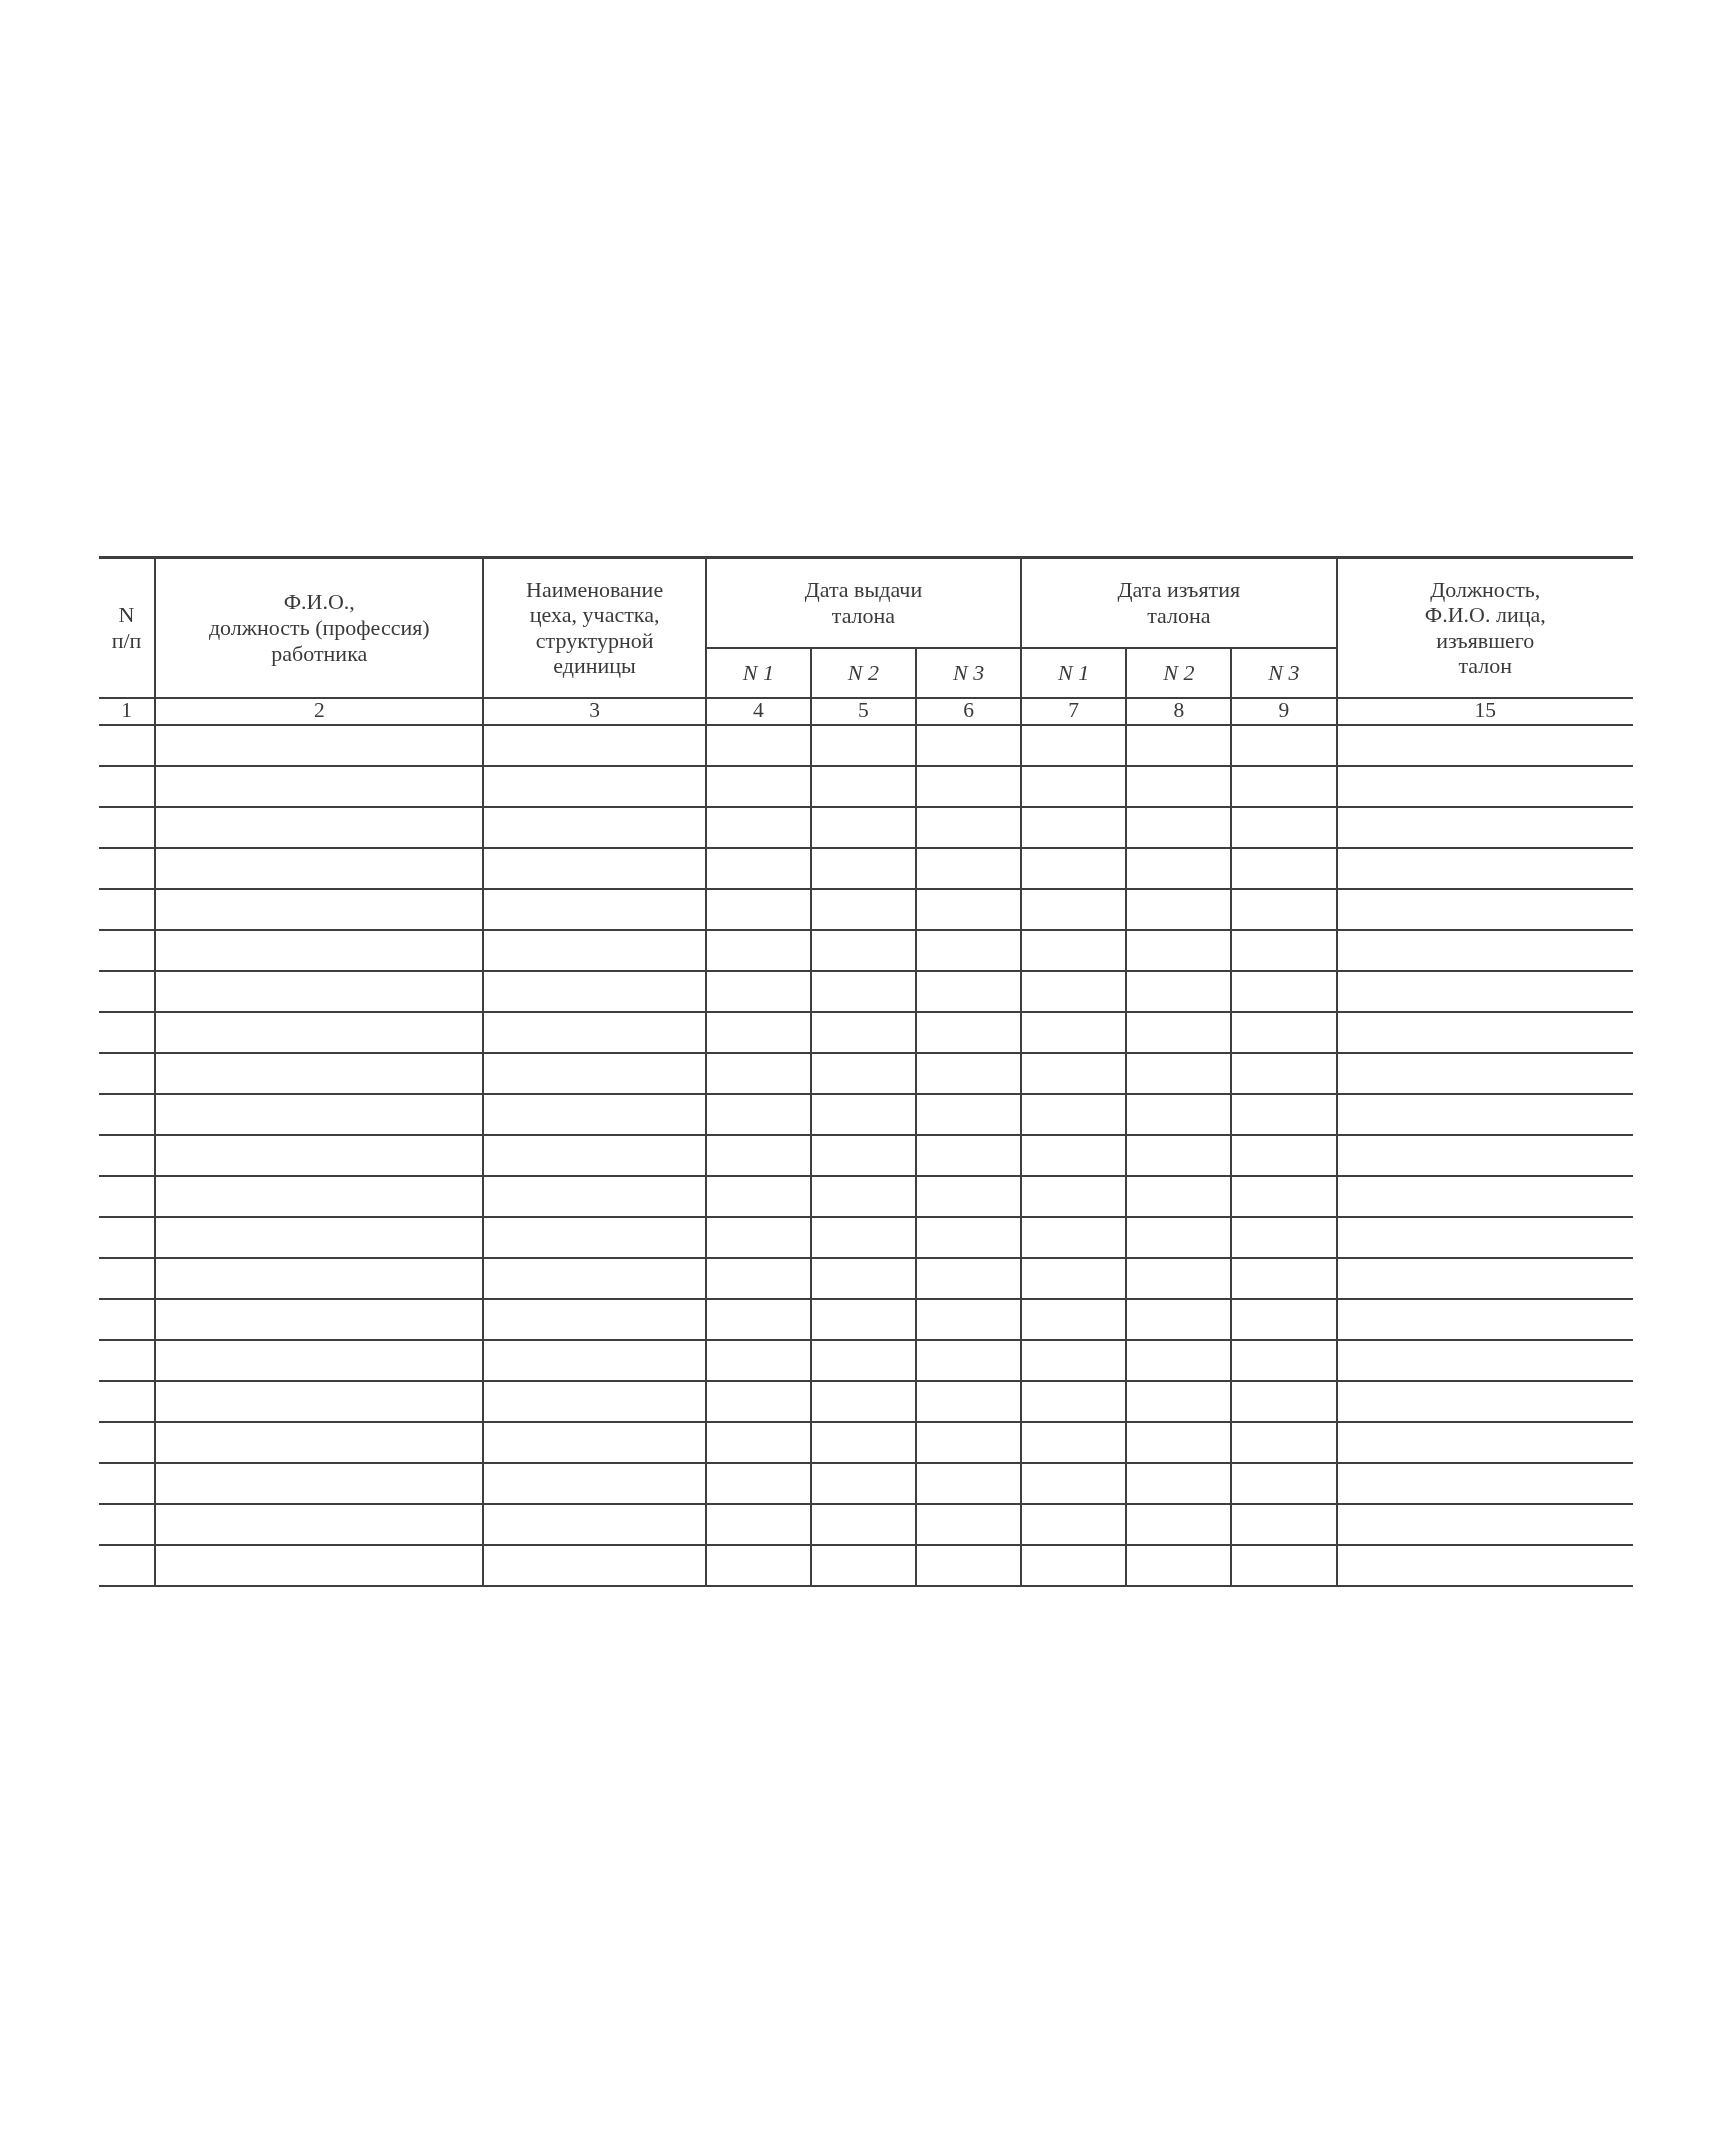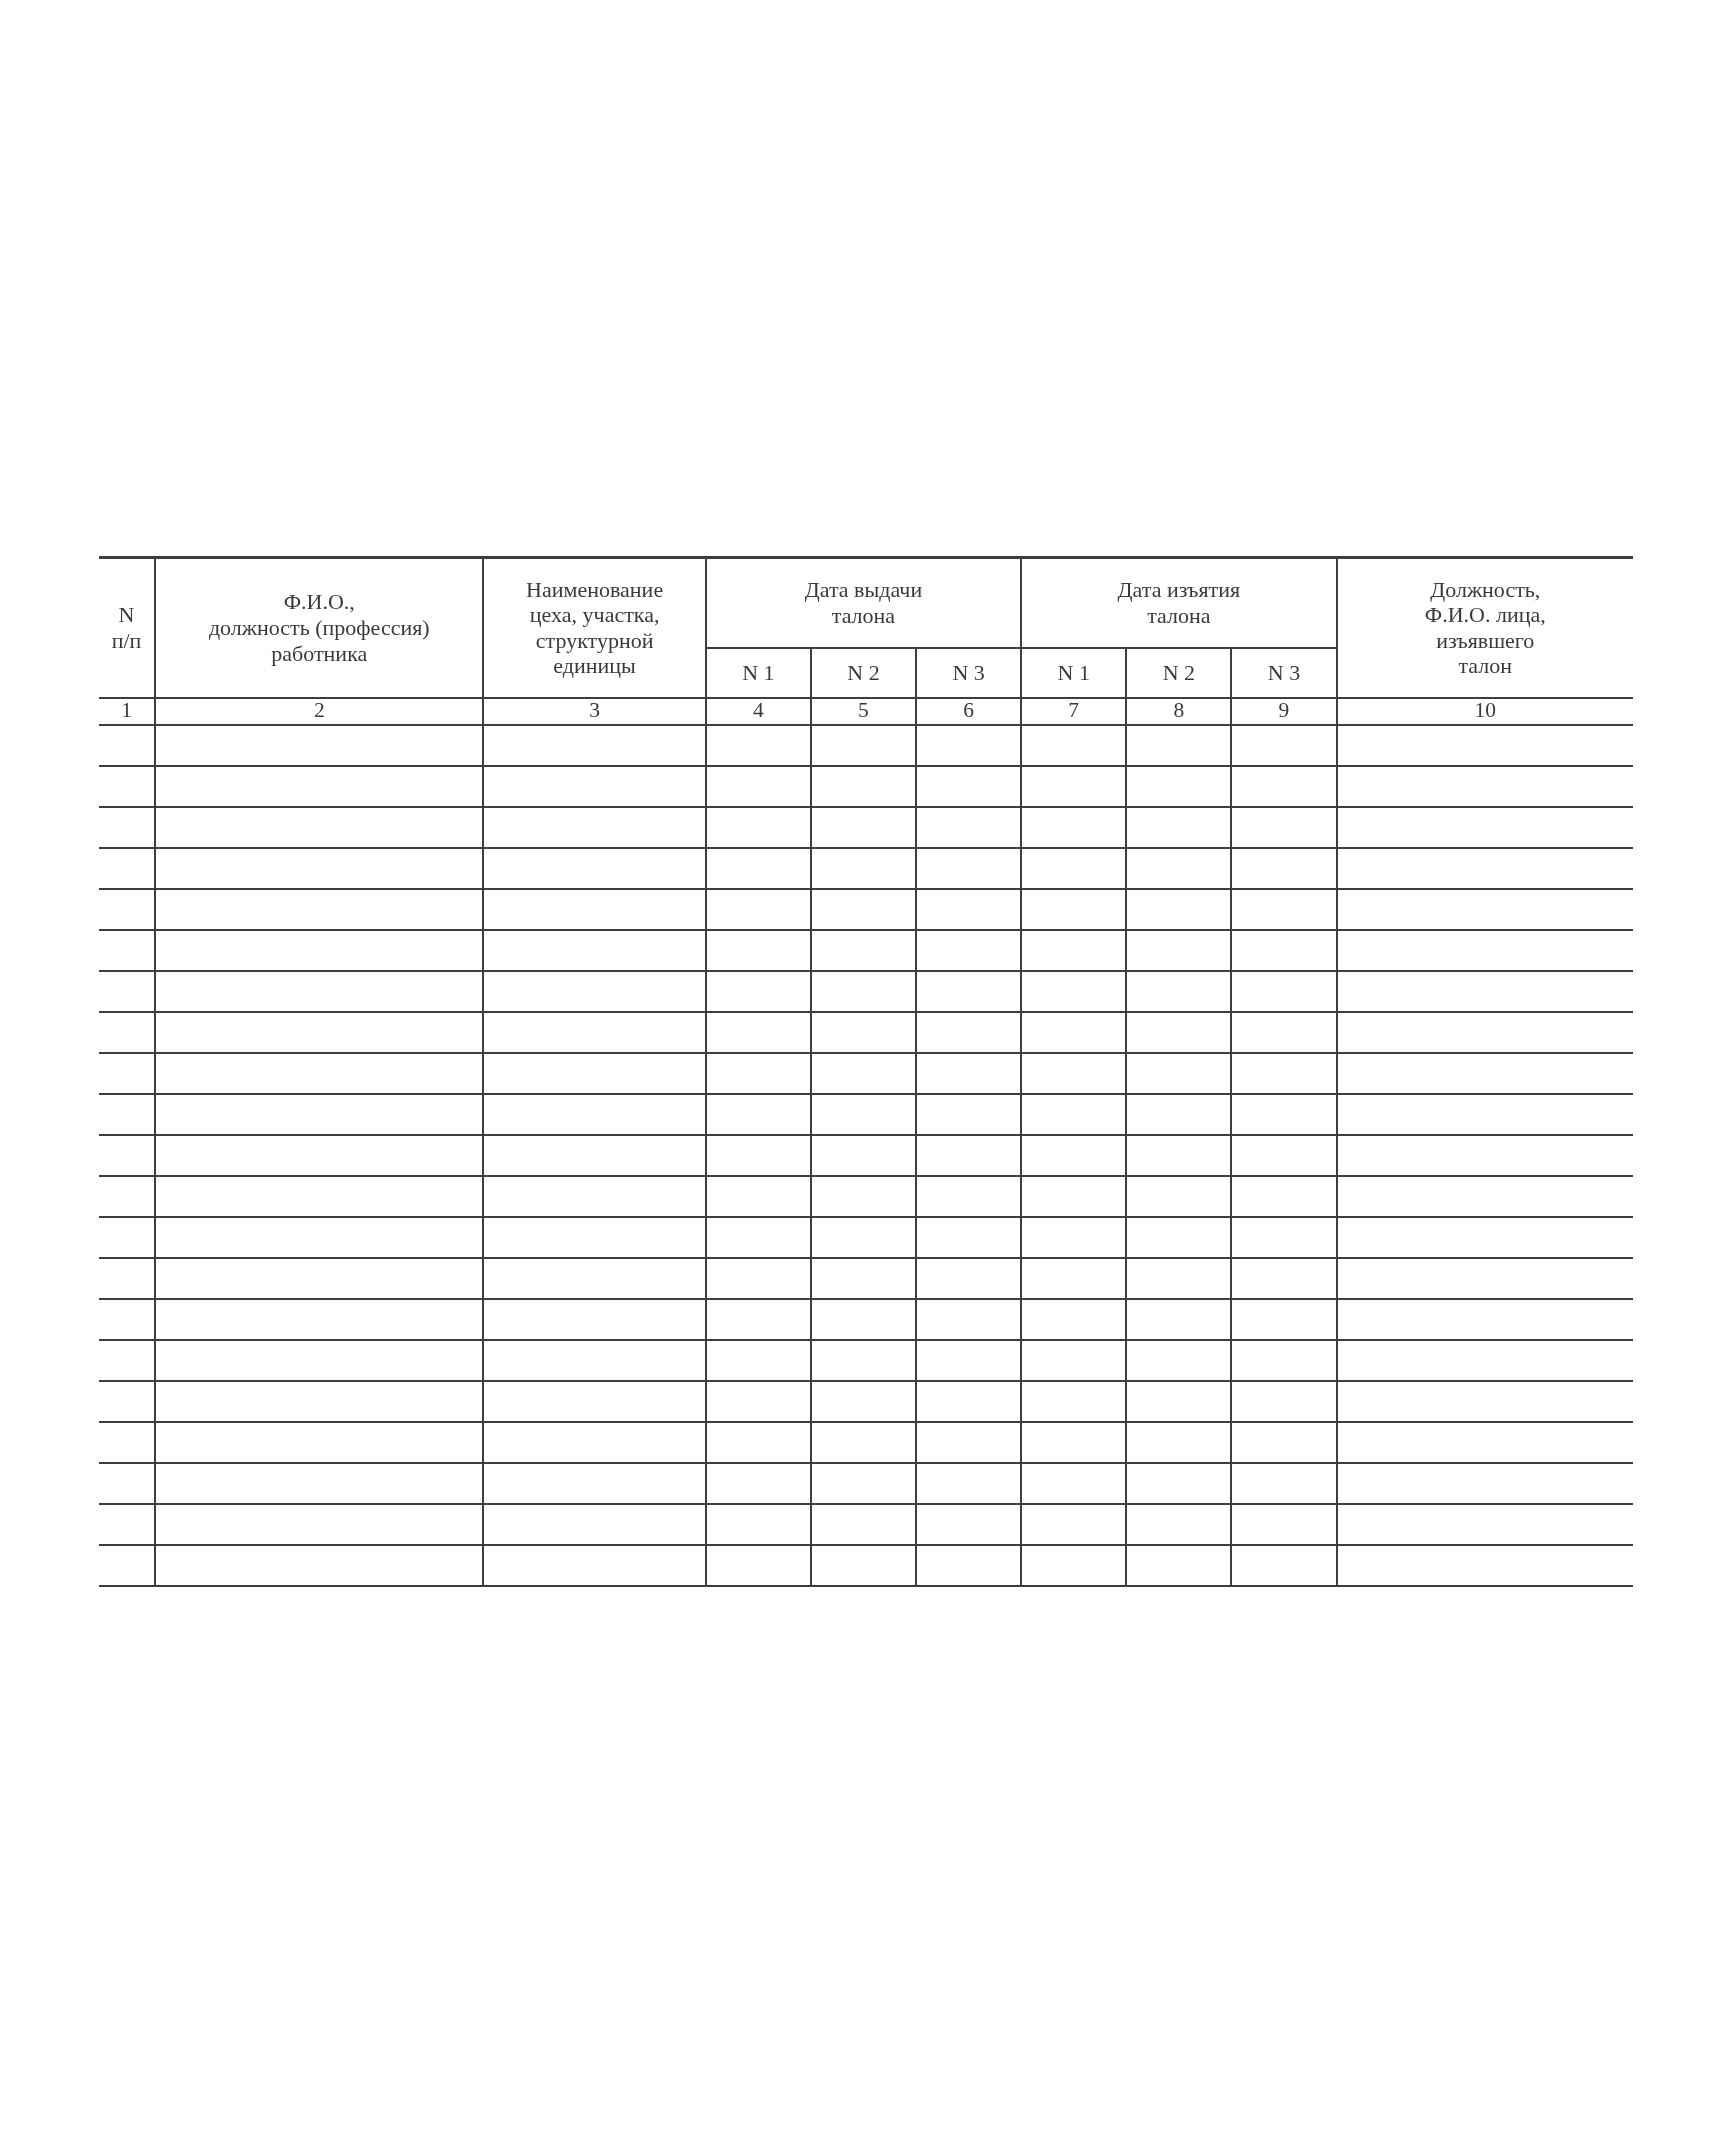--- a/index.html
+++ b/index.html
@@ -41,21 +41,21 @@
     vertical-align: middle;
     font-size: 22px;
     line-height: 1.16;
     white-space: pre-line;
     overflow: hidden;
   }
   table.register tr > *:first-child { border-left: none; }
   table.register tr > *:last-child  { border-right: none; }
 
   tr.row-groups { height: 90px; }
-  tr.row-sub    { height: 50px;  }
+  tr.row-sub    { height: 50px; font-style: italic;  }
   tr.row-nums   { height: 27.4px;  }
   tr.row-nums td { line-height: 1; font-size: 21.5px; }
   tbody.grid tr { height: 41px; }
 </style>
 </head>
 <body>
 
 <div class="sheet">
   <table class="register">
     <colgroup>
@@ -101,21 +101,21 @@
       <tr class="row-nums">
         <td>1</td>
         <td>2</td>
         <td>3</td>
         <td>4</td>
         <td>5</td>
         <td>6</td>
         <td>7</td>
         <td>8</td>
         <td>9</td>
-        <td>10</td>
+        <td>15</td>
       </tr>
     </thead>
     <tbody class="grid">
         <tr>
           <td></td>
           <td></td>
           <td></td>
           <td></td>
           <td></td>
           <td></td>

